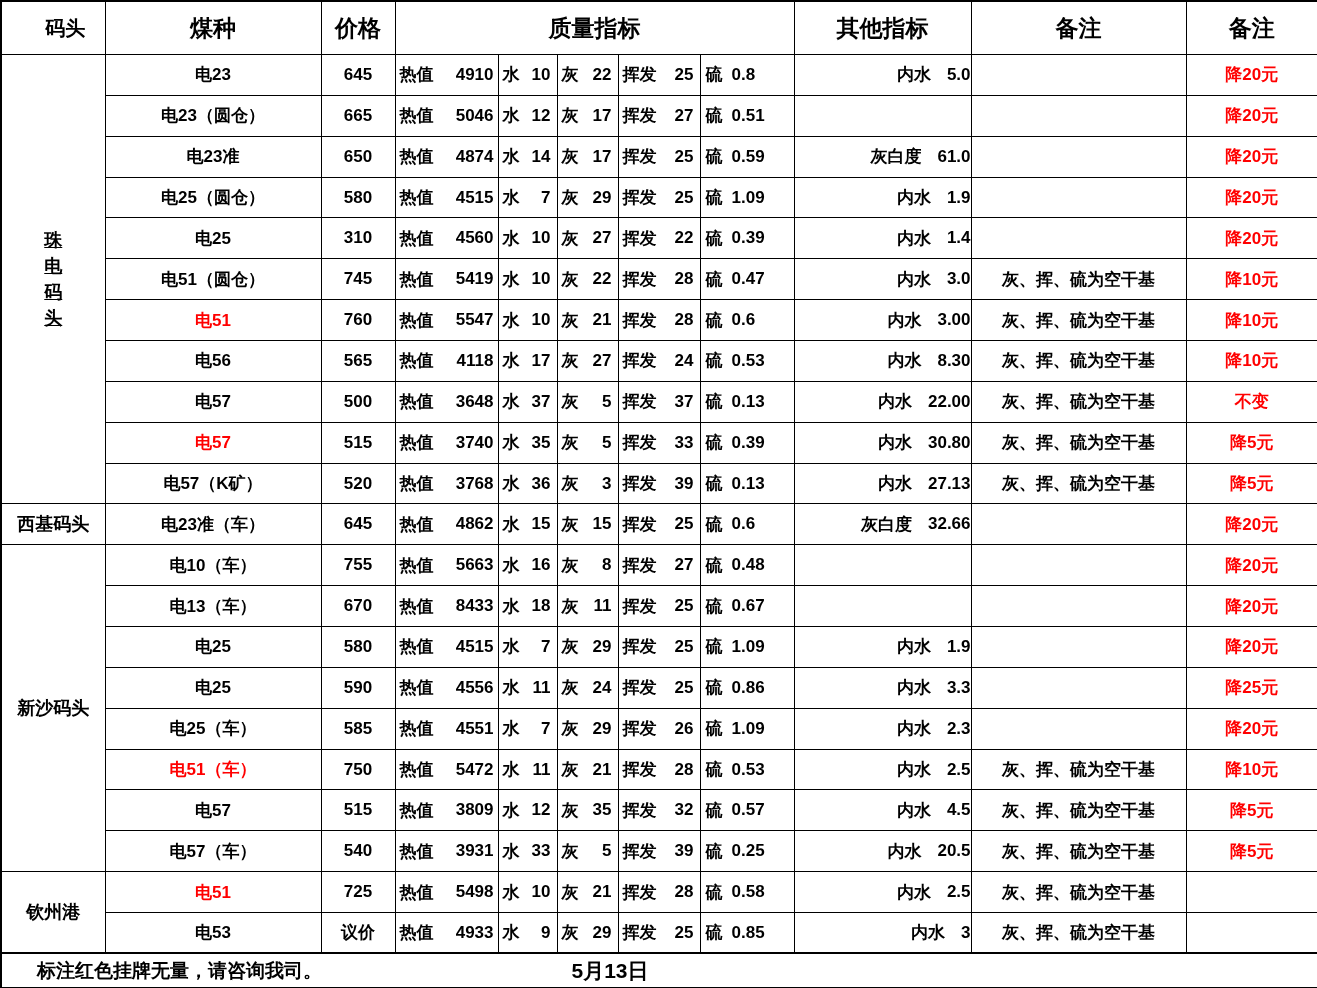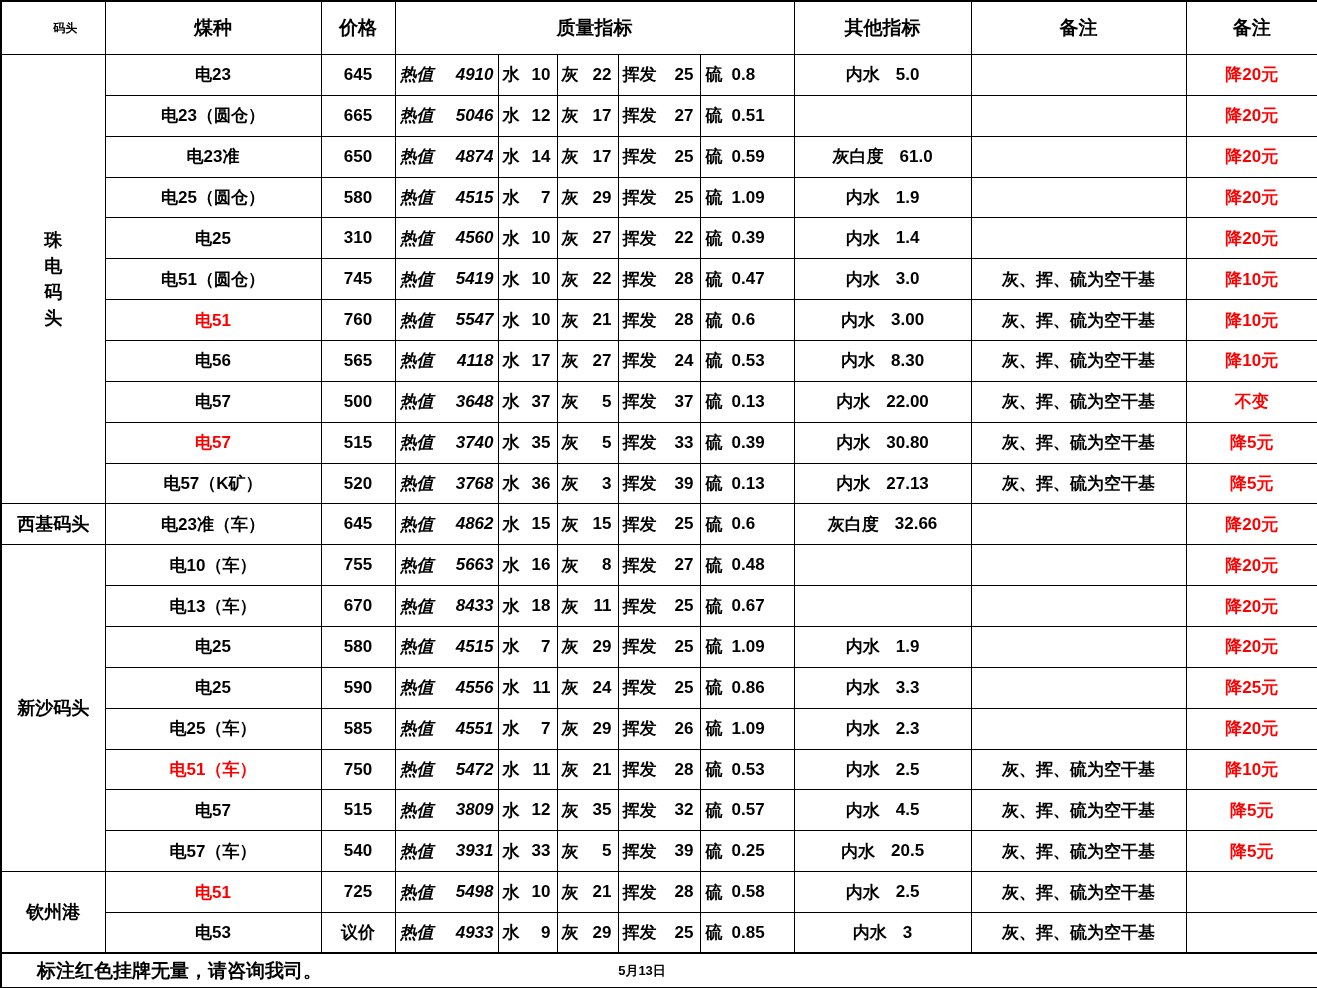--- a/index.html
+++ b/index.html
@@ -9,34 +9,34 @@
     font-weight:700;color:#000;
   }
   table{
     border-collapse:collapse;table-layout:fixed;
     width:1317px;border:2px solid #000;
   }
   td{
     border:1px solid #000;text-align:center;vertical-align:middle;
     padding:0;font-size:17px;overflow:hidden;white-space:nowrap;
   }
-  thead td{font-size:19px;height:52px;}
-  thead td.small{font-size:12px;padding-left:24px;}
+  thead td{font-size:23px;height:52px;}
+  thead td.small{font-size:20px;padding-left:24px;}
   tbody tr{height:40.86px;}
   tfoot td{border-top:2px solid #000;height:33px;}
   .red{color:var(--red,#FF0000);}
   .dock{font-size:18px;}
-  .vert .dockin{width:20px;margin:12px auto;line-height:26px;word-break:break-all;white-space:normal;}
+  .vert .dockin{width:20px;margin:12px auto;line-height:26px;word-break:break-all;white-space:normal;text-decoration:underline;}
   .q{display:flex;justify-content:space-between;align-items:center;padding:0 6px 0 4px;}
-  .q.heat{padding:0 4px;font-style:italic;}
+  .q.heat{padding:0 4px;}
   .q.left{justify-content:flex-start;gap:9px;padding-left:5px;}
-  .o{display:flex;justify-content:center;align-items:center;gap:16px;}
+  .o{display:flex;justify-content:flex-end;align-items:center;gap:16px;}
   .footin{position:relative;height:15px;}
   .notice{position:absolute;left:35px;top:50%;transform:translateY(-50%);font-size:19px;}
-  .date{position:absolute;left:640px;top:50%;transform:translate(-50%,-50%);font-size:13px;text-align:center;}
+  .date{position:absolute;left:608px;top:50%;transform:translate(-50%,-50%);font-size:21px;text-align:center;}
 </style>
 </head>
 <body>
 
 <table>
   <colgroup>
     <col style="width:104px">
       <col style="width:216px">
       <col style="width:74px">
     <col style="width:103px">

